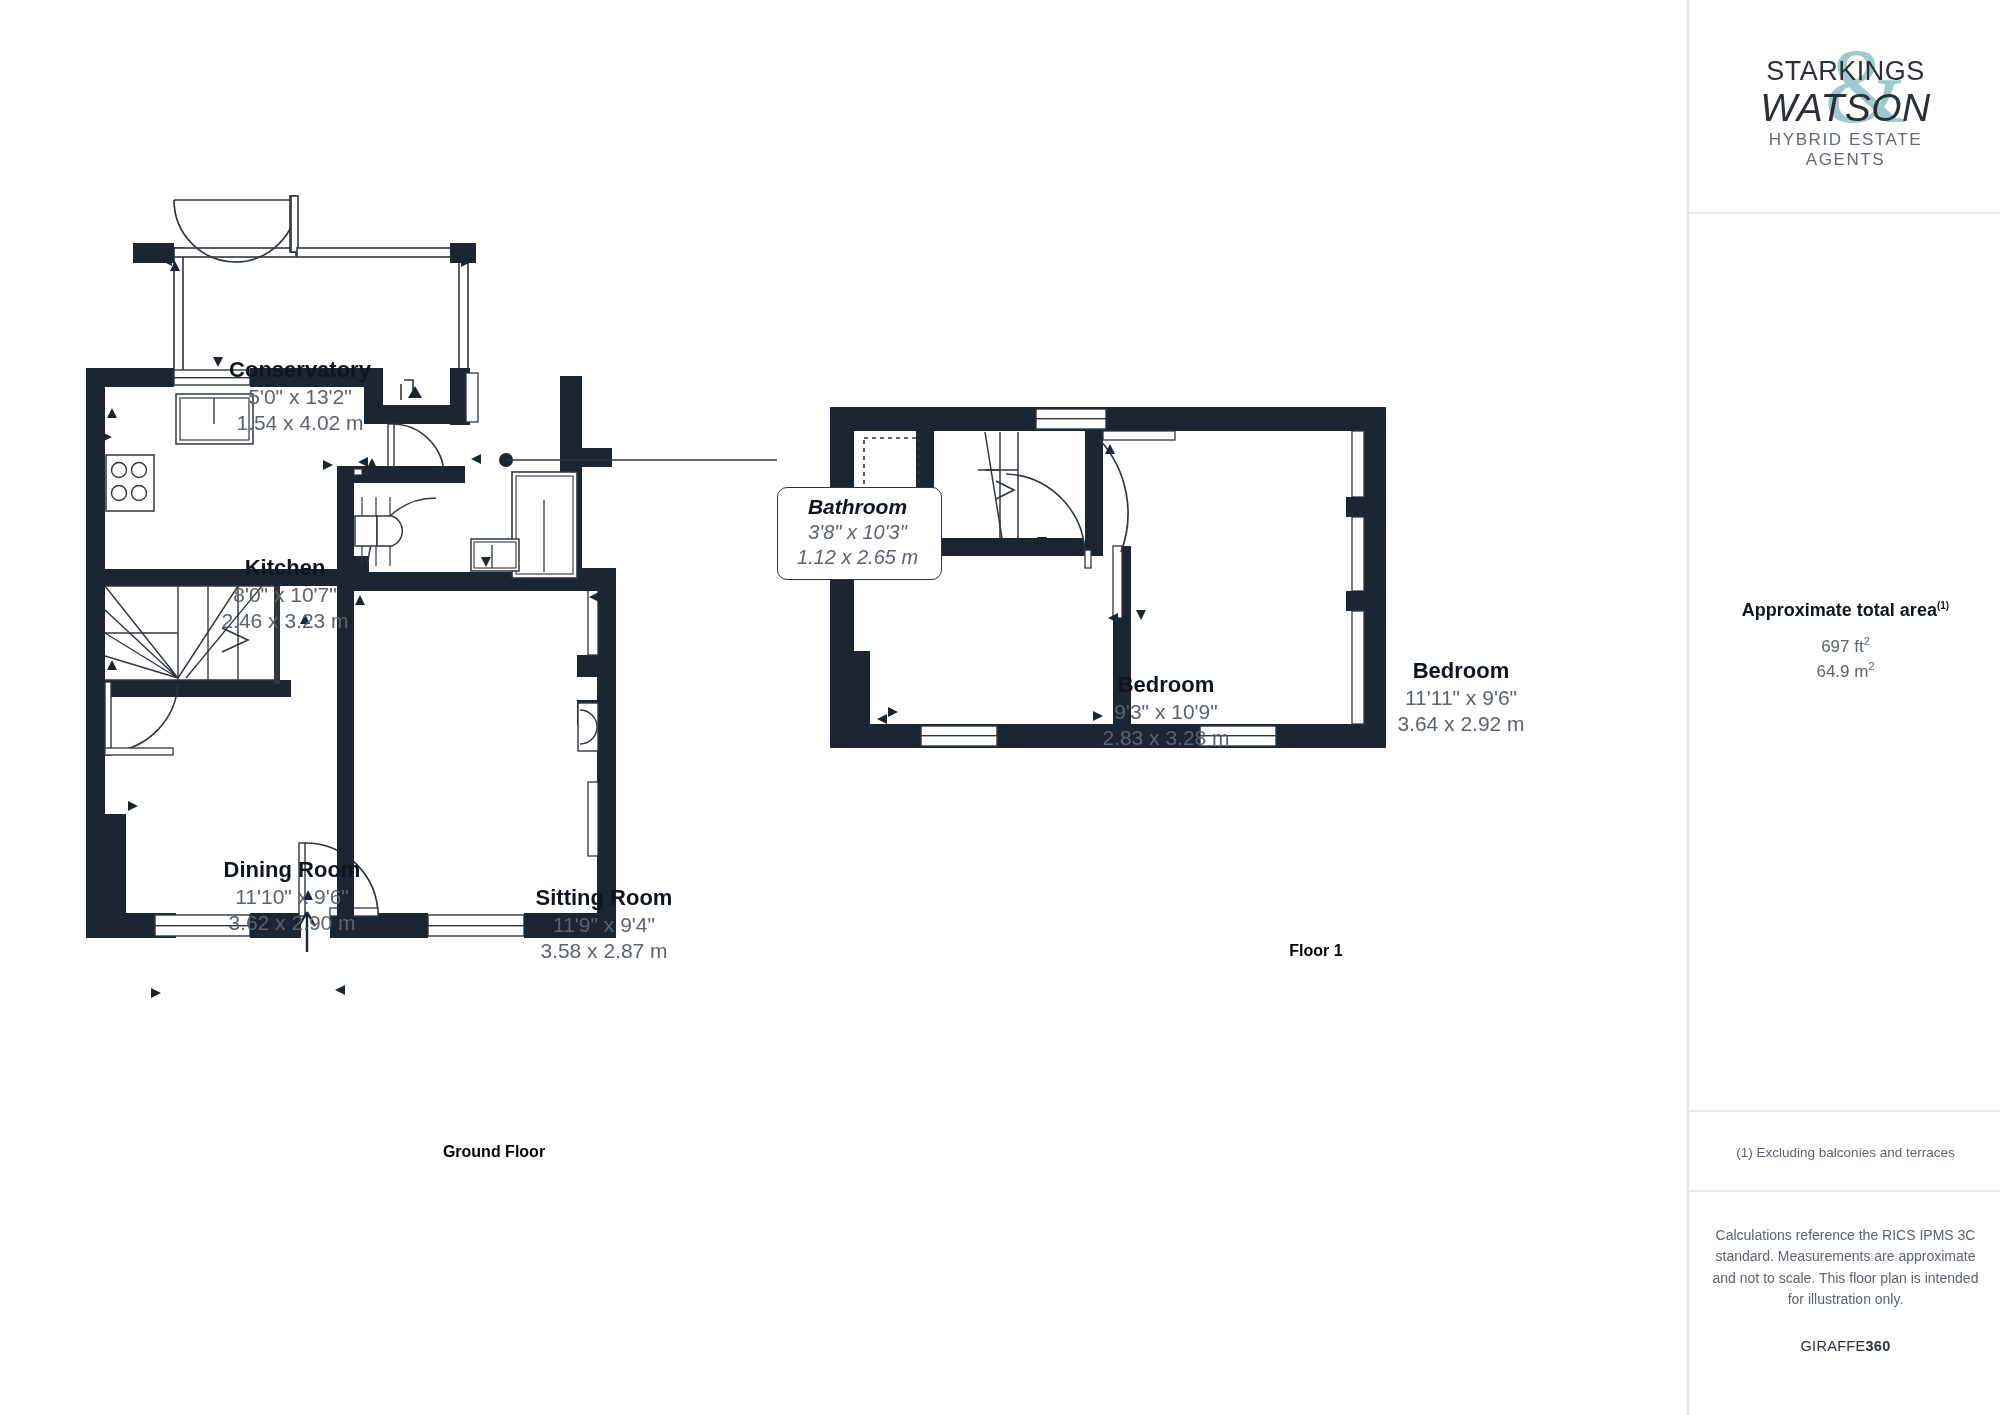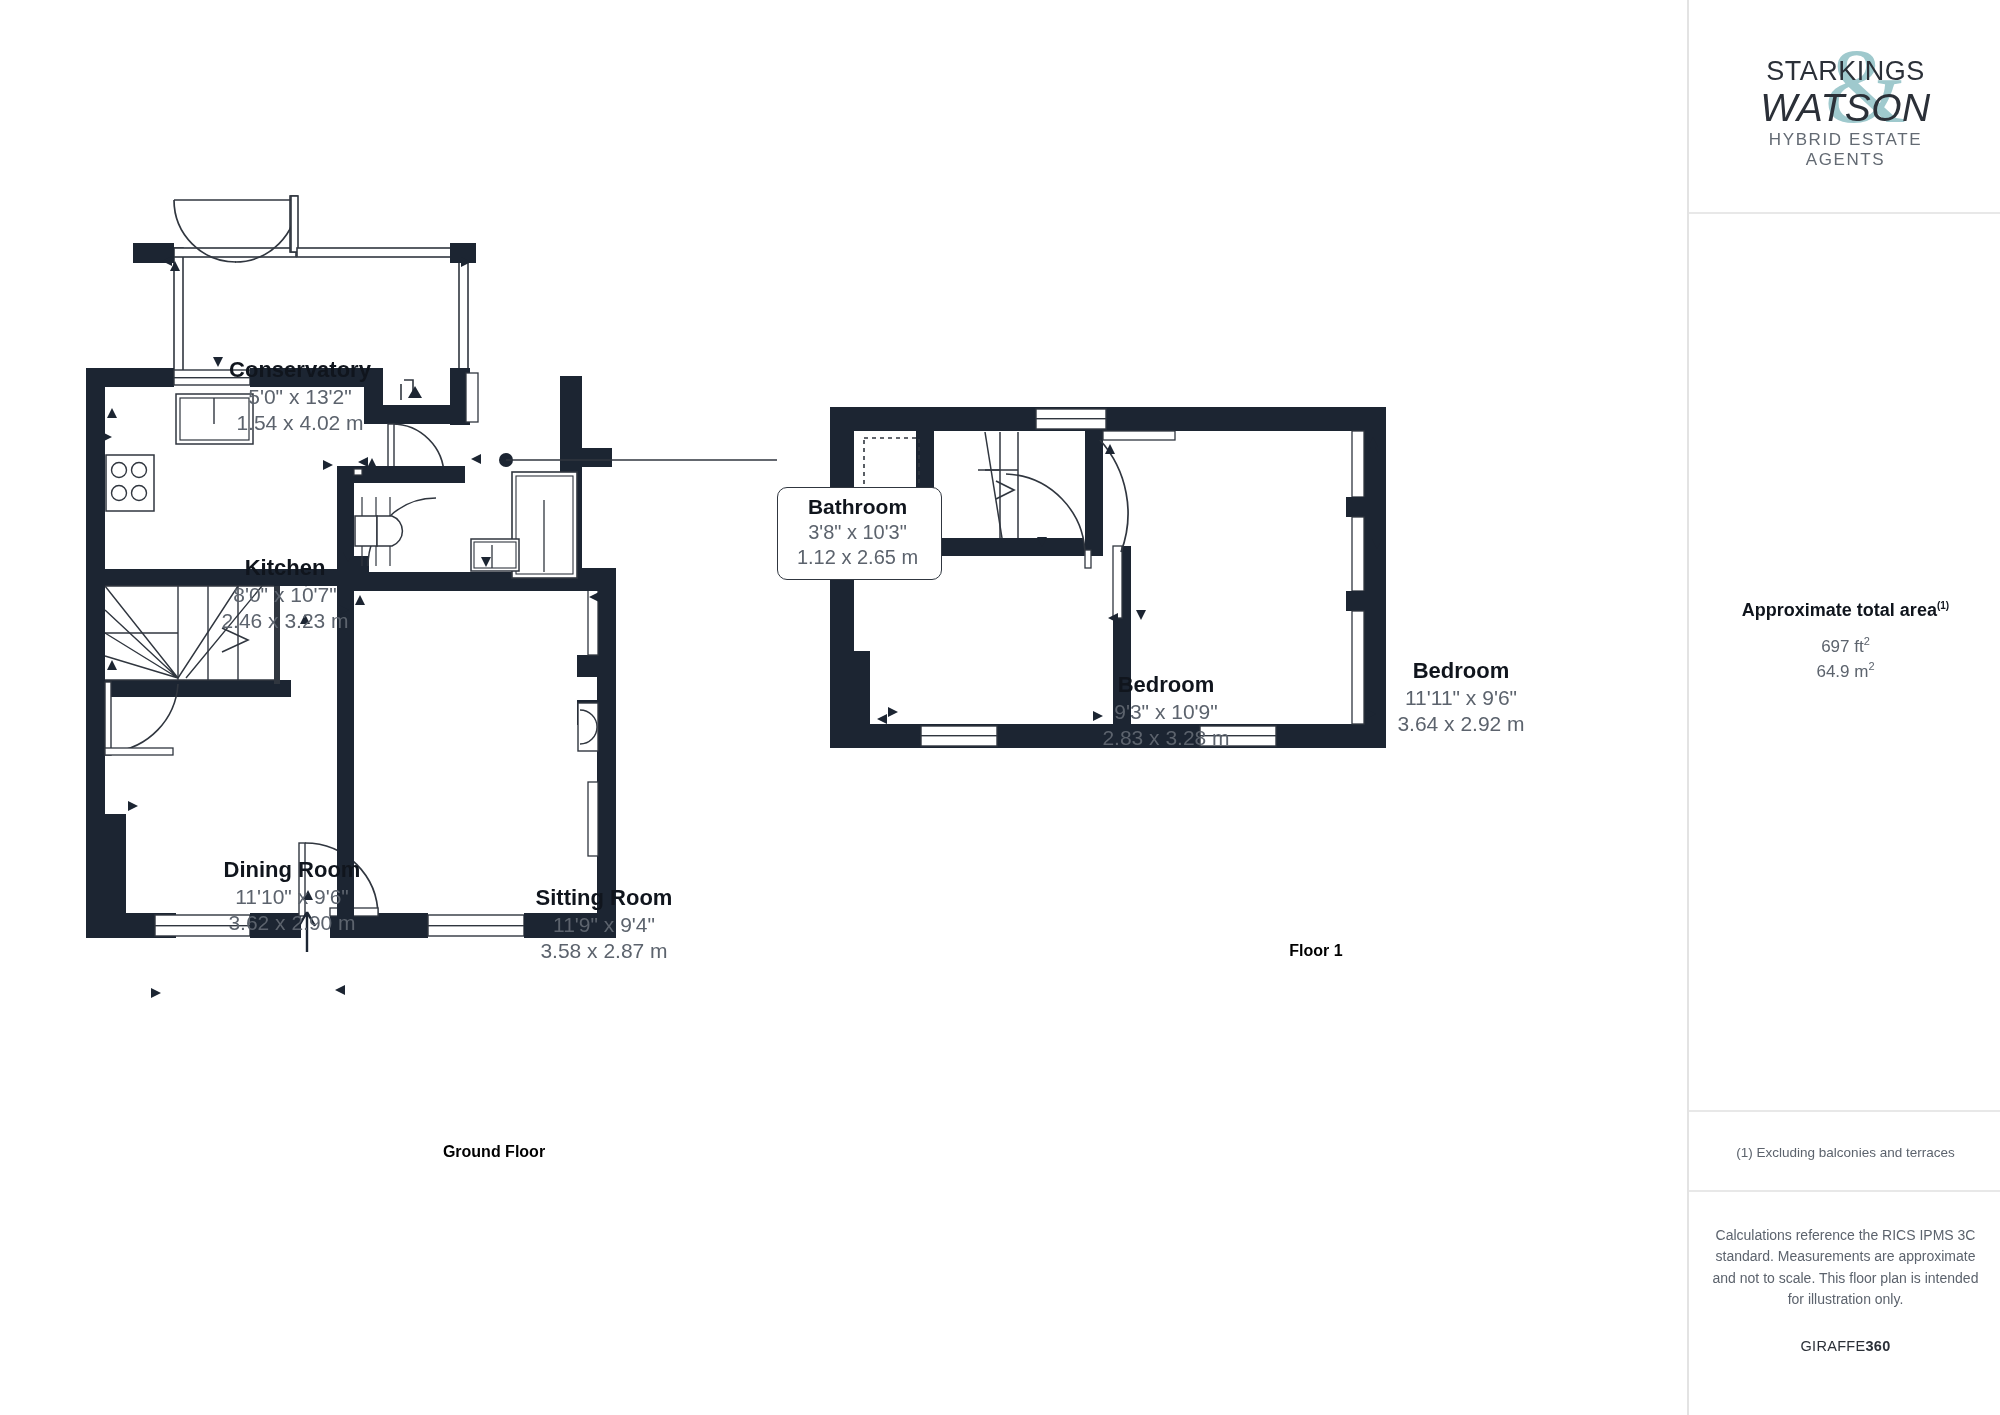--- a/index.html
+++ b/index.html
@@ -155,20 +155,21 @@
     position: absolute;
     left: 777px;
     top: 487px;
     width: 165px;
     padding: 6px 14px 9px 10px;
     border: 1.6px solid #30363f;
     border-radius: 10px;
     background: #fff;
     text-align: center;
     box-sizing: border-box;
+    font-style: italic;
   }
   #bathroom-callout .room-name { font-size: 21px; }
   #bathroom-callout .room-dim { font-size: 20px; }
 
   svg { display: block; }
   #plan-svg {
     position: absolute;
     left: 0; top: 0;
     width: 1687px; height: 1415px;
   }

